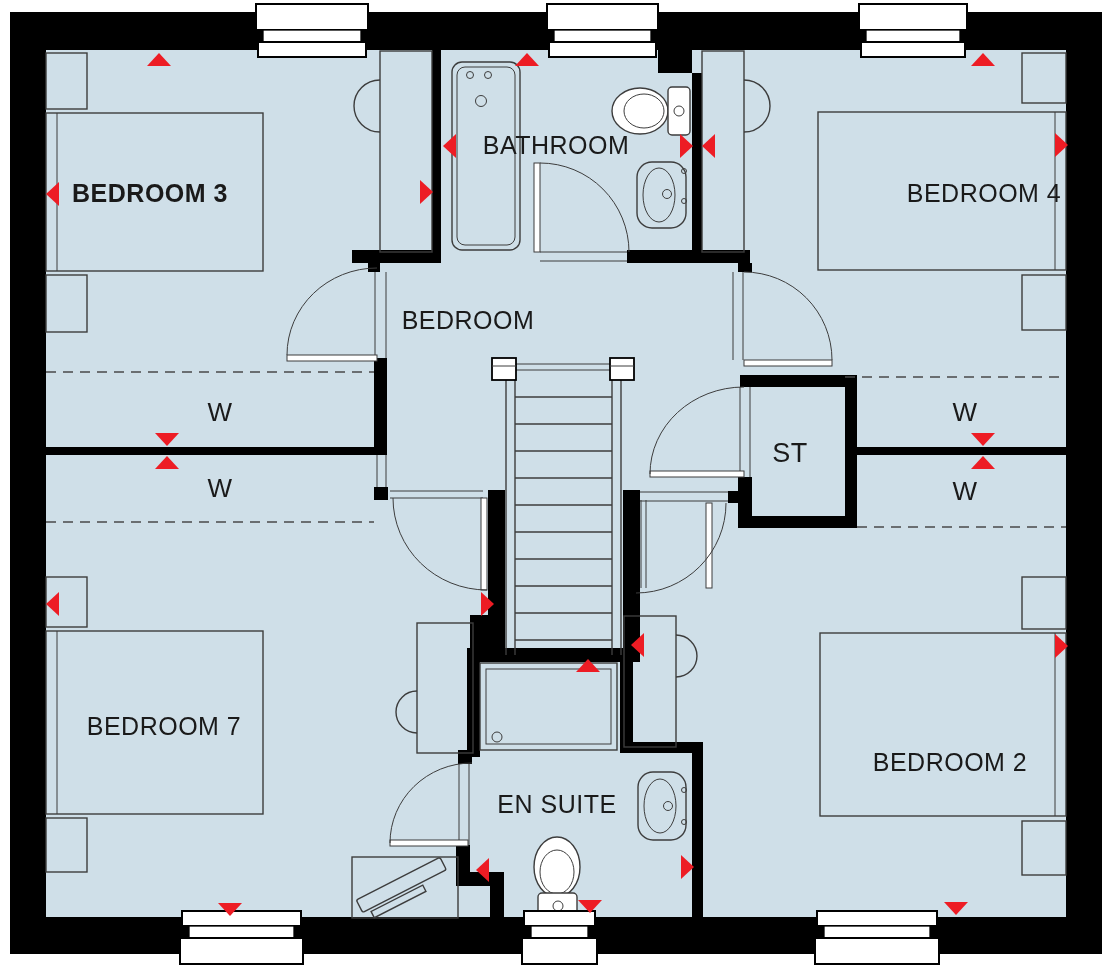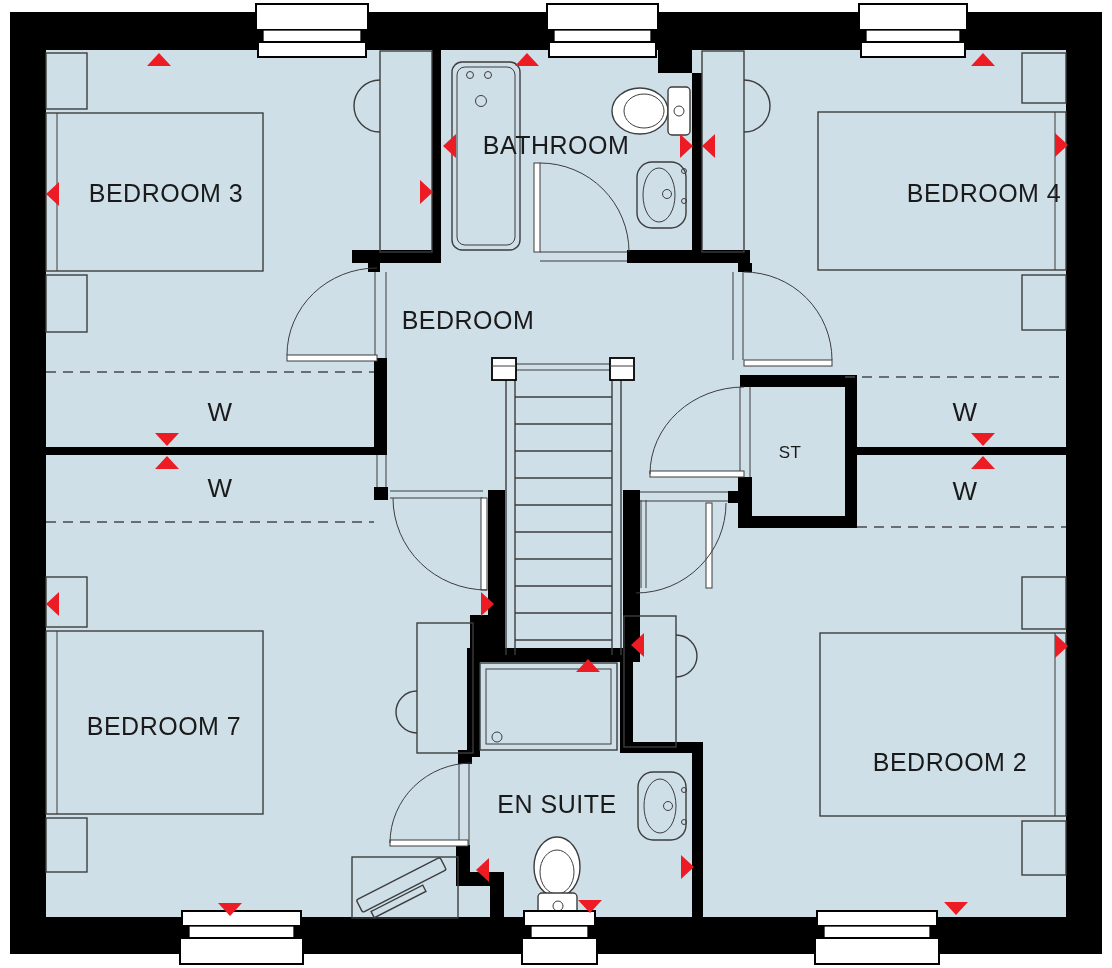--- a/index.html
+++ b/index.html
@@ -6,21 +6,21 @@
     --floor:#cfdfe8; --wall:#000000; --accent:#ed1c24;
     --line:#3d3d3d; --text:#1a1a1a; --window:#ffffff;
   }
   html,body{margin:0;padding:0;background:#fff;}
   .plan{position:relative;width:1112px;height:968px;background:#fff;
         font-family:"Liberation Sans", sans-serif;overflow:hidden;}
   .plan svg{position:absolute;left:0;top:0;}
   .room-label{position:absolute;transform:translate(-50%,-50%);
       color:var(--text);font-size:25px;letter-spacing:.5px;white-space:nowrap;}
   .w-label{font-size:26px;}
-  .st-label{font-size:17px;}
+  .st-label{font-size:27px;}
   .wall{fill:var(--wall);stroke:none;}
   .ln{stroke:var(--line);stroke-width:1.4;fill:none;}
   .thin{stroke:var(--line);stroke-width:1;fill:none;}
   .fix{stroke:var(--line);stroke-width:1.4;fill:none;}
   .fixw{stroke:var(--line);stroke-width:1.4;fill:#fff;}
   .mk{fill:var(--accent);stroke:none;}
   .win{fill:var(--window);stroke:#000;stroke-width:2;}
   .winb{fill:var(--window);stroke:#000;stroke-width:1.3;}
   .dash{stroke:#4a4a4a;stroke-width:1.6;stroke-dasharray:10 7;fill:none;}
   .leaf{stroke:var(--line);stroke-width:1;fill:#fff;}
@@ -299,21 +299,21 @@
     <polygon class="mk" points="59,592 59,616 46,604"></polygon>
     <polygon class="mk" points="1055,634 1055,658 1068,646"></polygon>
     <polygon class="mk" points="489,858 489,882 476,870"></polygon>
     <polygon class="mk" points="681,855 681,879 694,867"></polygon>
     <polygon class="mk" points="218,903 242,903 230,916"></polygon>
     <polygon class="mk" points="578,900 602,900 590,913"></polygon>
     <polygon class="mk" points="944,902 968,902 956,915"></polygon>
   </g>
 </svg>
 
-  <div class="room-label" style="left:166px;top:193px;">BEDROOM 3</div>
+  <div class="room-label" style="left:150px;top:193px;font-weight:bold;">BEDROOM 3</div>
   <div class="room-label" style="left:556px;top:145px;">BATHROOM</div>
   <div class="room-label" style="left:952px;top:193px;margin-left:32px;">BEDROOM 4</div>
   <div class="room-label" style="left:468px;top:320px;">BEDROOM</div>
   <div class="room-label st-label" style="left:790px;top:453px;">ST</div>
   <div class="room-label w-label" style="left:220px;top:412px;">W</div>
   <div class="room-label w-label" style="left:220px;top:488px;">W</div>
   <div class="room-label w-label" style="left:965px;top:412px;">W</div>
   <div class="room-label w-label" style="left:965px;top:491px;">W</div>
   <div class="room-label" style="left:164px;top:726px;">BEDROOM 7</div>
   <div class="room-label" style="left:557px;top:804px;text-align:right;">EN SUITE</div>

